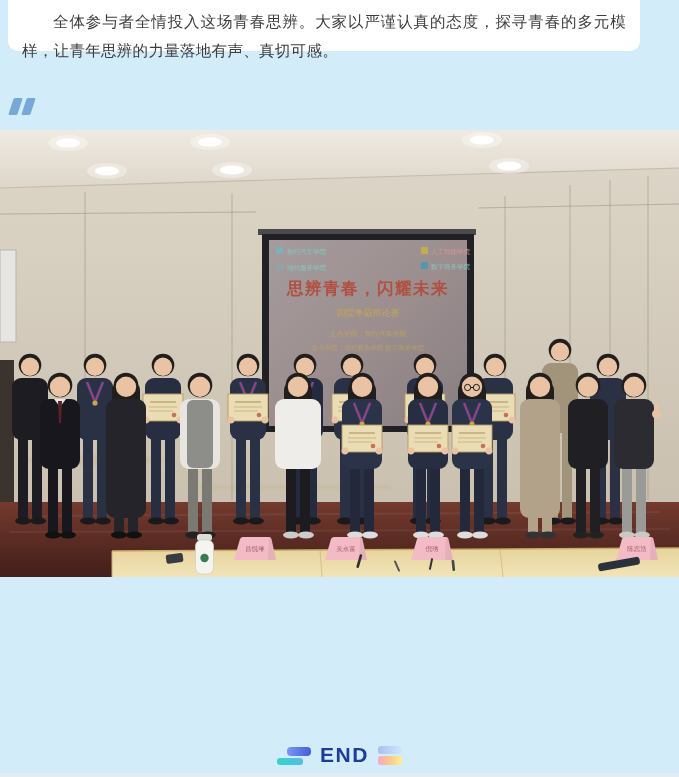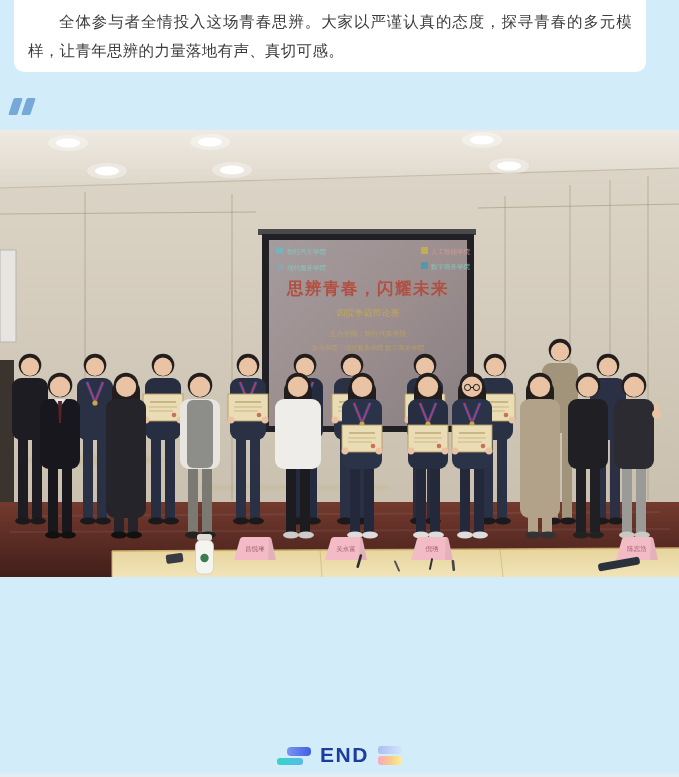--- a/index.html
+++ b/index.html
@@ -1,18 +1,18 @@
 <!DOCTYPE html>
 <html><head>
 <meta charset="utf-8">
 <style>
   html,body{margin:0;padding:0;}
   .page{position:relative;width:679px;height:777px;background:#d3ecfa;overflow:hidden;
         font-family:"Liberation Sans","DejaVu Sans",sans-serif;}
-  .intro-card{position:absolute;left:14px;top:0;width:632px;height:72px;background:#ffffff;
+  .intro-card{position:absolute;left:8px;top:0;width:632px;height:51px;background:#ffffff;
               border-radius:0 0 10px 10px;}
   .para{margin:0;font-size:15.5px;line-height:29px;color:#3d3d3d;text-indent:2em;
         text-align:justify;letter-spacing:.3px;}
   .intro-card .para{padding:7px 14px;}
   .quote{position:absolute;left:11px;top:98px;display:flex;gap:4px;}
   .quote .bar{width:9px;height:17px;background:#76a9d8;transform:skewX(-18deg);border-radius:1.5px;}
   .photo{position:absolute;left:0;top:130px;width:679px;height:447px;}
   .outro{position:absolute;left:22px;top:604px;width:636px;}
   .end-row{position:absolute;top:743px;left:0;width:100%;display:flex;justify-content:center;
            align-items:center;gap:9px;}

